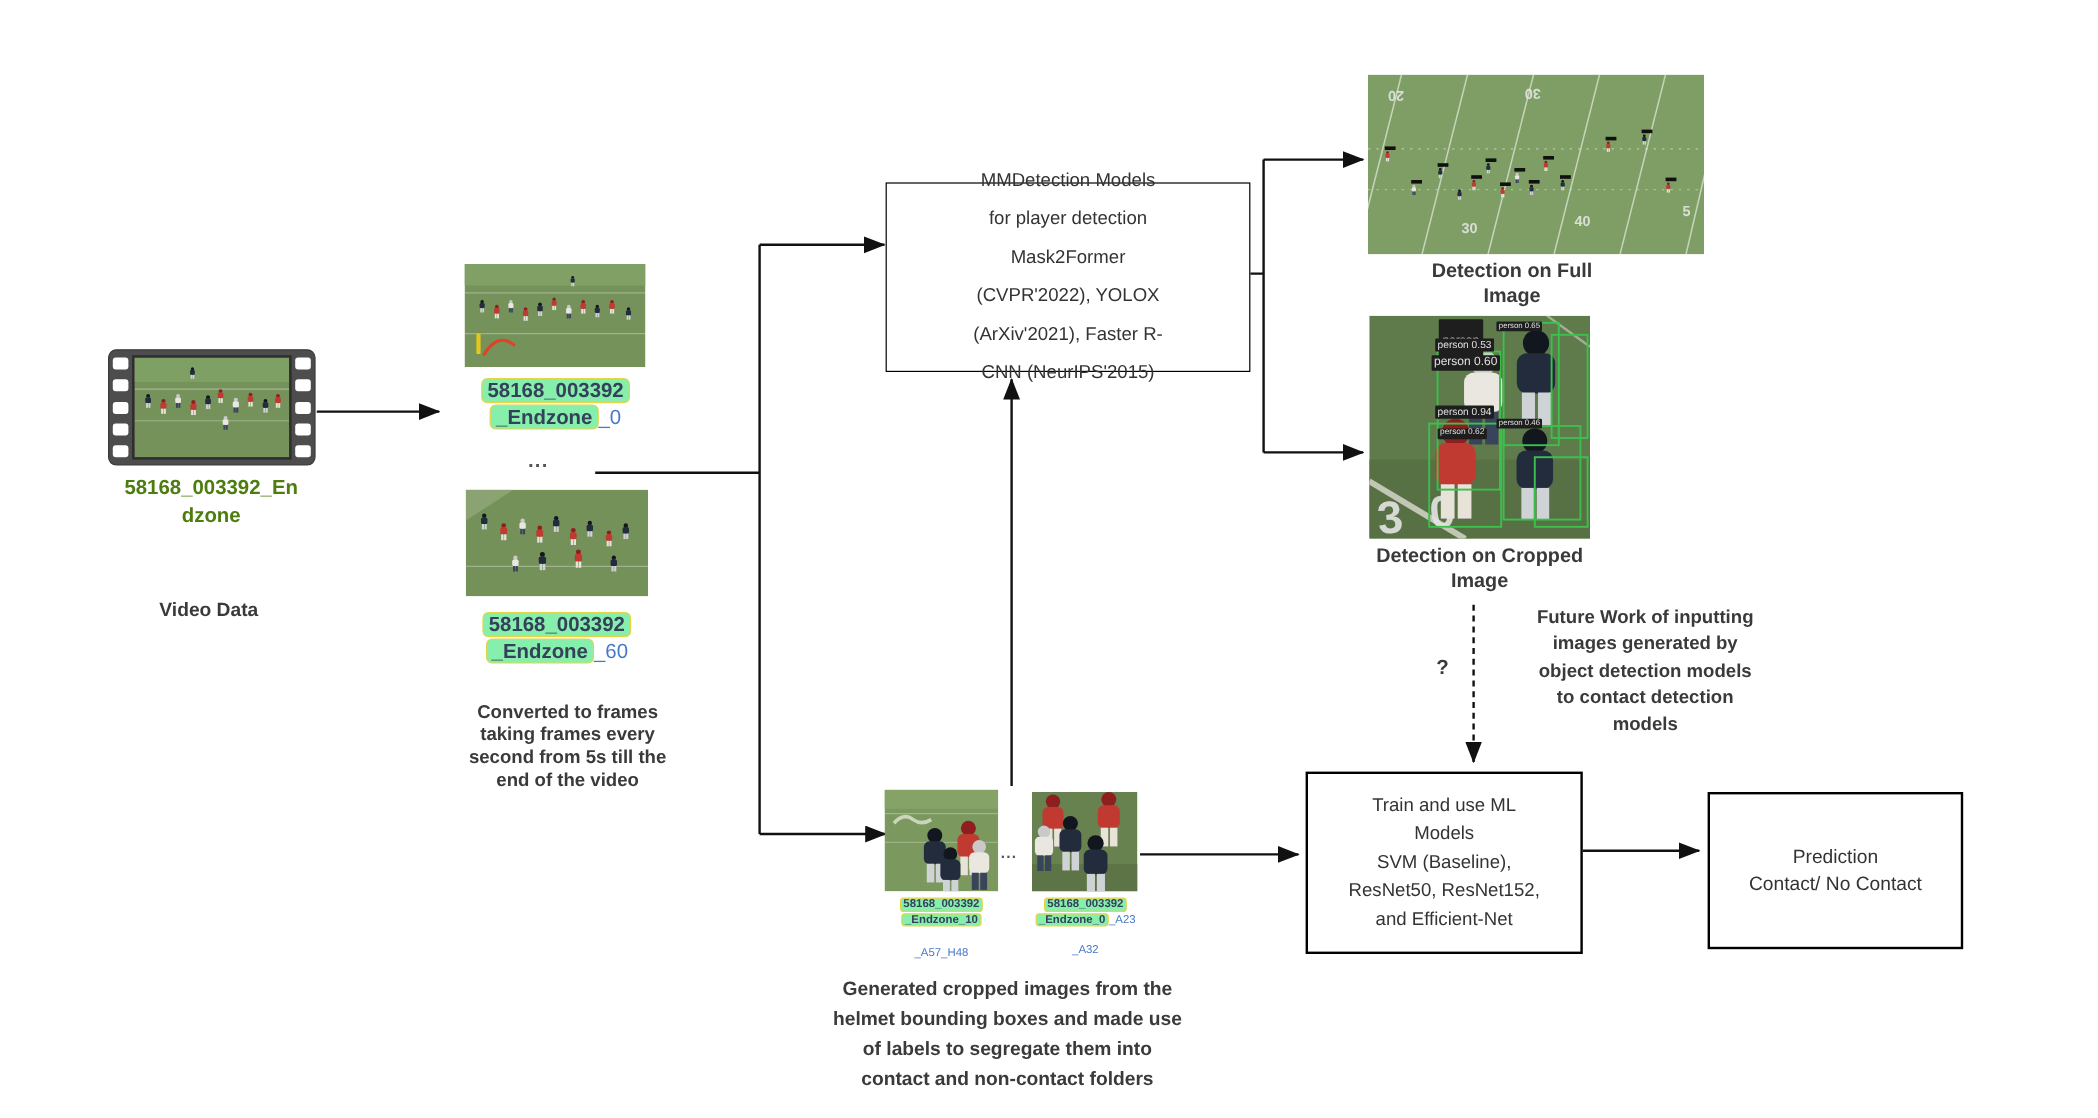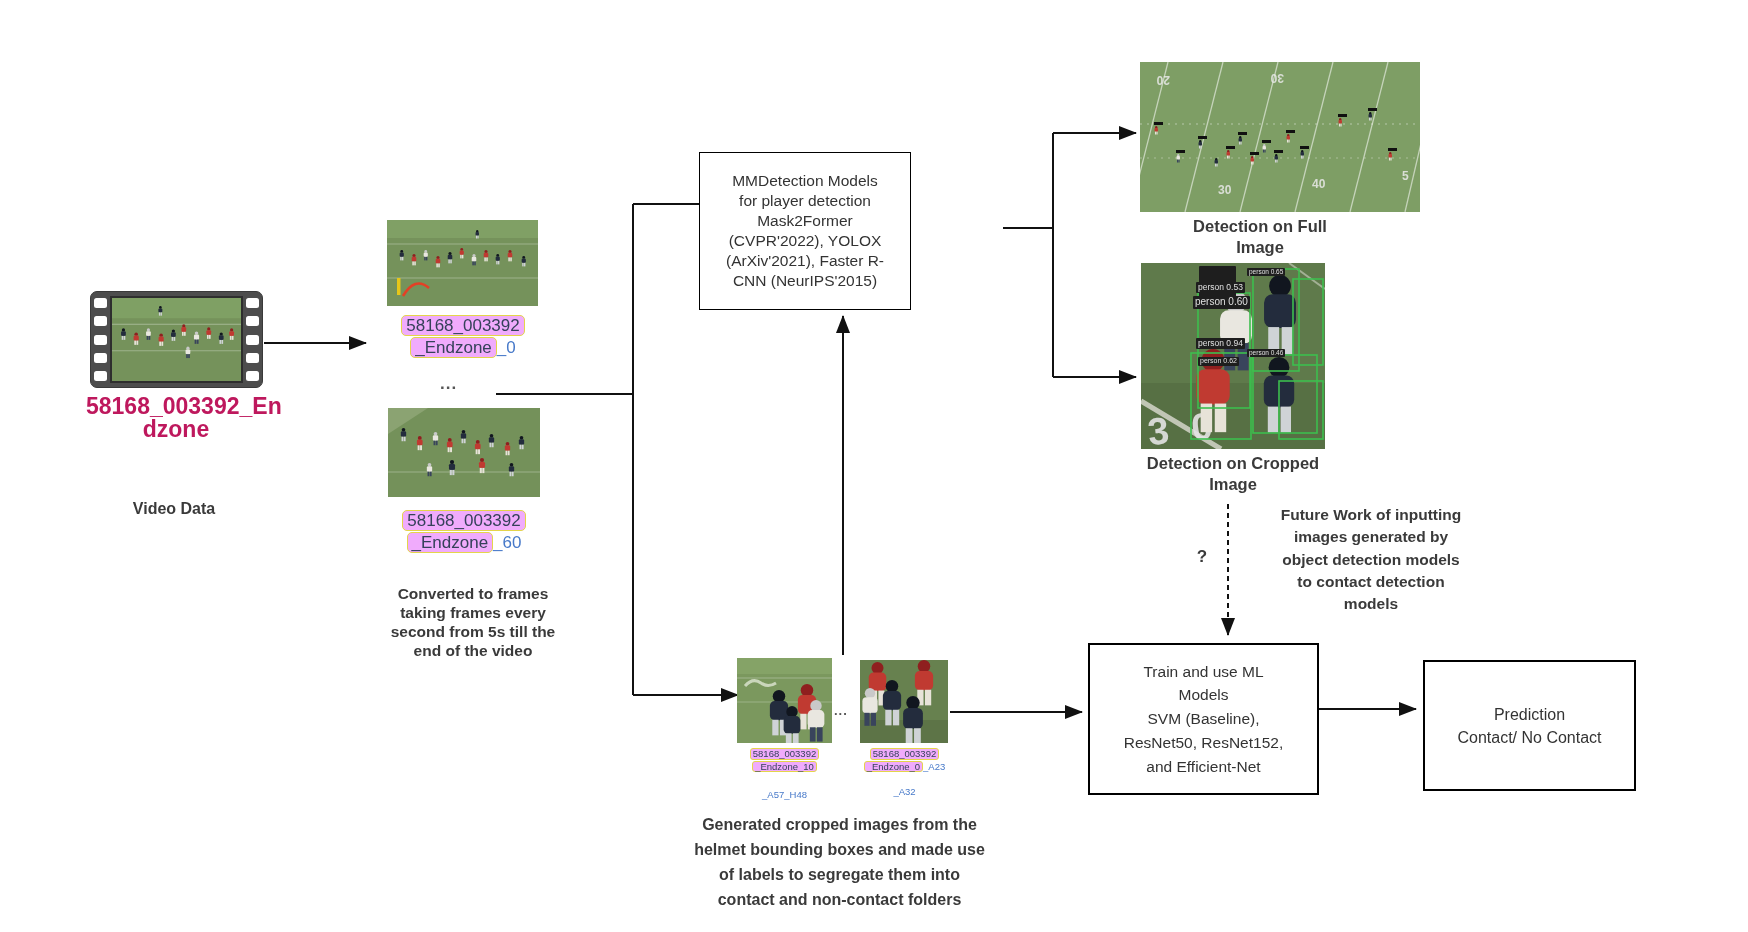--- a/index.html
+++ b/index.html
@@ -5,21 +5,21 @@
   html,body{margin:0;padding:0;background:#fff;}
   #canvas{position:relative;width:1748px;height:932px;background:#ffffff;overflow:hidden;
           font-family:"Liberation Sans","DejaVu Sans",sans-serif;color:#3a3a3a;}
   .abs{position:absolute;}
   .cap{position:absolute;text-align:center;white-space:pre-line;color:#3a3a3a;font-weight:bold;}
   .box{position:absolute;background:#fff;border:1.6px solid #000;display:flex;align-items:center;
        justify-content:center;text-align:center;white-space:pre-line;color:#333;box-sizing:border-box;}
   .box.thick{border-width:2px;}
   .fname{position:absolute;text-align:center;color:#35415a;}
   .fname .ln{margin-top:1px;line-height:1.0;}
-  .hl{background:#f0abfc;border:1.5px solid #e4d54a;border-radius:5px;padding:1px 4px;display:inline-block;}
+  .hl{background:#86efac;border:1.5px solid #e4d54a;border-radius:5px;padding:1px 4px;display:inline-block;font-weight:bold;}
   .hl.sm{border-width:1px;border-radius:3px;padding:0 2px;}
   .sfx{color:#4779c9;}
   .filmstrip{position:absolute;background:#4d4d4d;border:1px solid #3a3a3a;border-radius:7px;
              display:flex;align-items:stretch;padding:4px 3px;box-sizing:border-box;gap:3px;}
   .holes{display:flex;flex-direction:column;justify-content:space-between;padding:2px 0;}
   .hole{width:13px;height:10px;background:#fff;border-radius:2.5px;}
   .fimg{flex:1;border:2px solid #2e2e2e;overflow:hidden;}
   .photo{position:absolute;overflow:hidden;}
   .photo svg{display:block;}
   .chip{position:absolute;background:#1e1e1e;color:#e0e0e0;padding:0 2px;border-radius:1px;
@@ -104,21 +104,21 @@
       </svg>
     </div>
     <div class="holes">
       <div class="hole"></div>
         <div class="hole"></div>
         <div class="hole"></div>
         <div class="hole"></div>
         <div class="hole"></div>
     </div>
   </div>
-  <div class="cap" style="left:86px;top:395px;width:180px;font-size:23px;line-height:23px;color:#be185d">58168_003392_En
+  <div class="cap" style="left:86px;top:395px;width:180px;font-size:17px;line-height:23px;color:#4d7c0f">58168_003392_En
 dzone</div>
   <div class="cap" style="left:104px;top:500px;width:140px;font-size:16px">Video Data</div>
 
   <div class="photo" style="left:387px;top:220px;width:151px;height:86px">
     <svg viewBox="0 0 151 86" width="151" height="86">
       <rect width="151" height="86" fill="#75925b"></rect>
       <rect width="151" height="18" fill="#80a065"></rect>
       <line x1="0" y1="24" x2="151" y2="24" stroke="#fff" stroke-opacity=".3"></line>
       <line x1="0" y1="58" x2="151" y2="58" stroke="#fff" stroke-opacity=".3"></line>
       <use href="#pl-n" transform="translate(12,30) scale(.55)"></use>
@@ -164,21 +164,21 @@
   </div>
   <div class="fname" style="left:378px;top:509px;width:172px;font-size:17px">
     <div class="ln"><span class="hl">58168_003392</span></div>
     <div class="ln"><span class="hl">_Endzone</span><span class="sfx">_60</span></div>
   </div>
   <div class="cap" style="left:367px;top:584px;width:212px;font-size:15.5px;line-height:19px">Converted to frames
 taking frames every
 second from 5s till the
 end  of the video</div>
 
-  <div class="box" style="left:699px;top:152px;width:212px;height:158px;font-size:15.5px;line-height:20px">MMDetection Models
+  <div class="box" style="left:738px;top:152px;width:304px;height:158px;font-size:15.5px;line-height:32px">MMDetection Models
 for player detection
 Mask2Former
 (CVPR'2022), YOLOX
 (ArXiv'2021), Faster R-
 CNN (NeurIPS'2015)</div>
 
   <div class="photo" style="left:1140px;top:62px;width:280px;height:150px">
     <svg viewBox="0 0 280 150" width="280" height="150">
       <rect width="280" height="150" fill="#7e9e65"></rect>
       <g stroke="#fff" stroke-opacity=".55" stroke-width="1.3">

